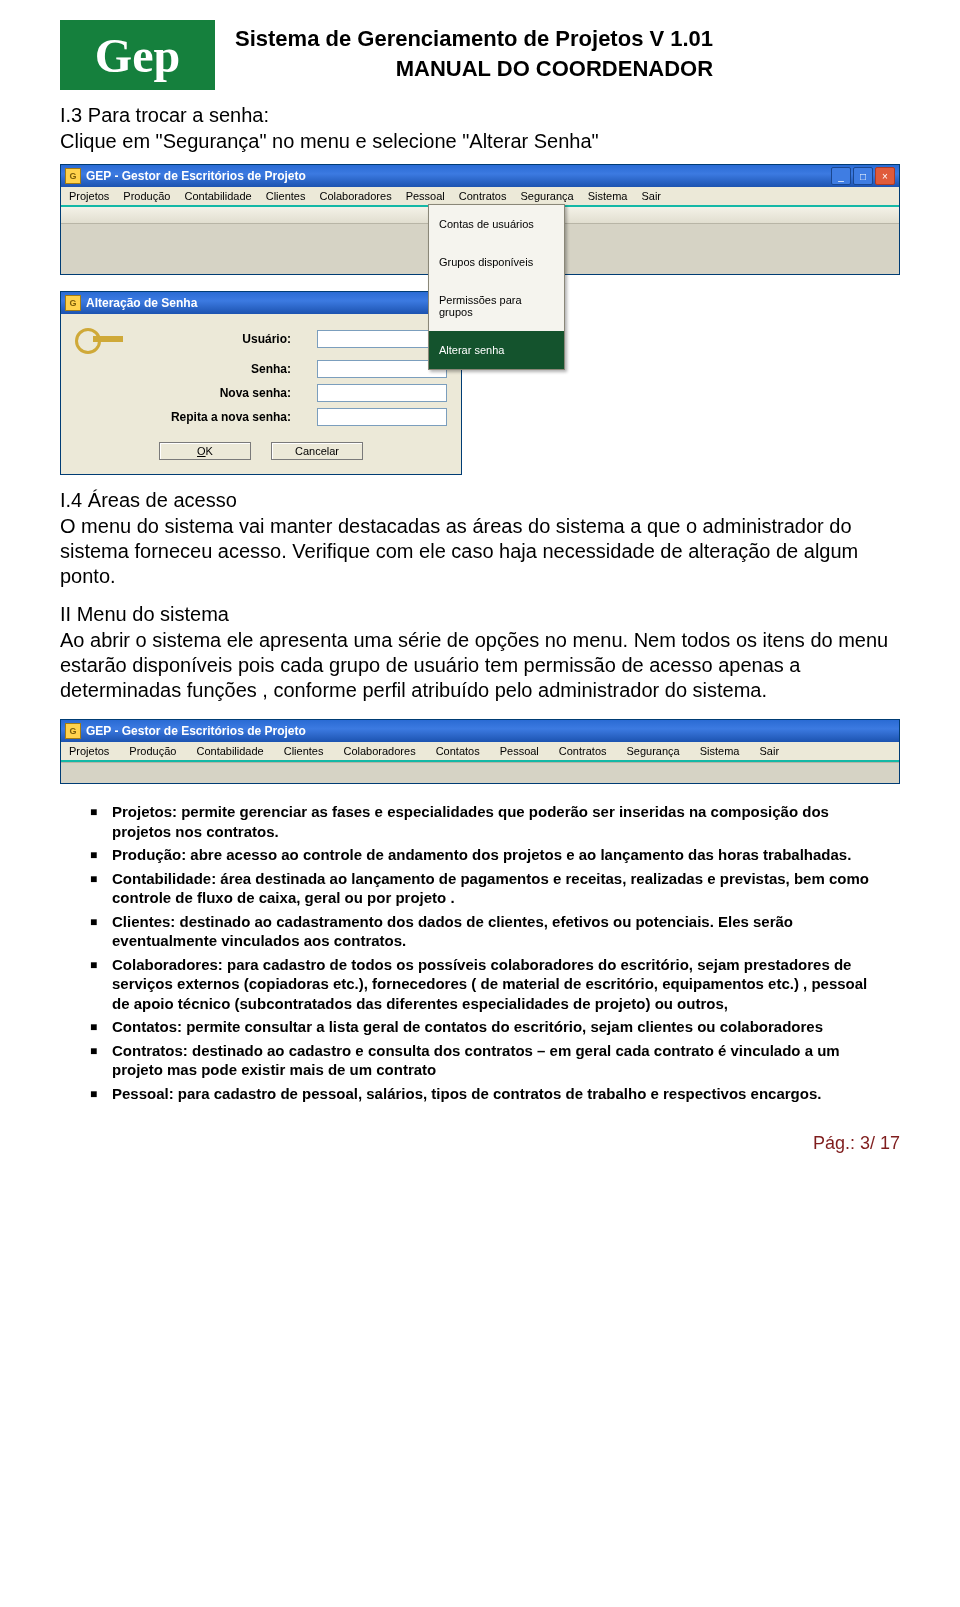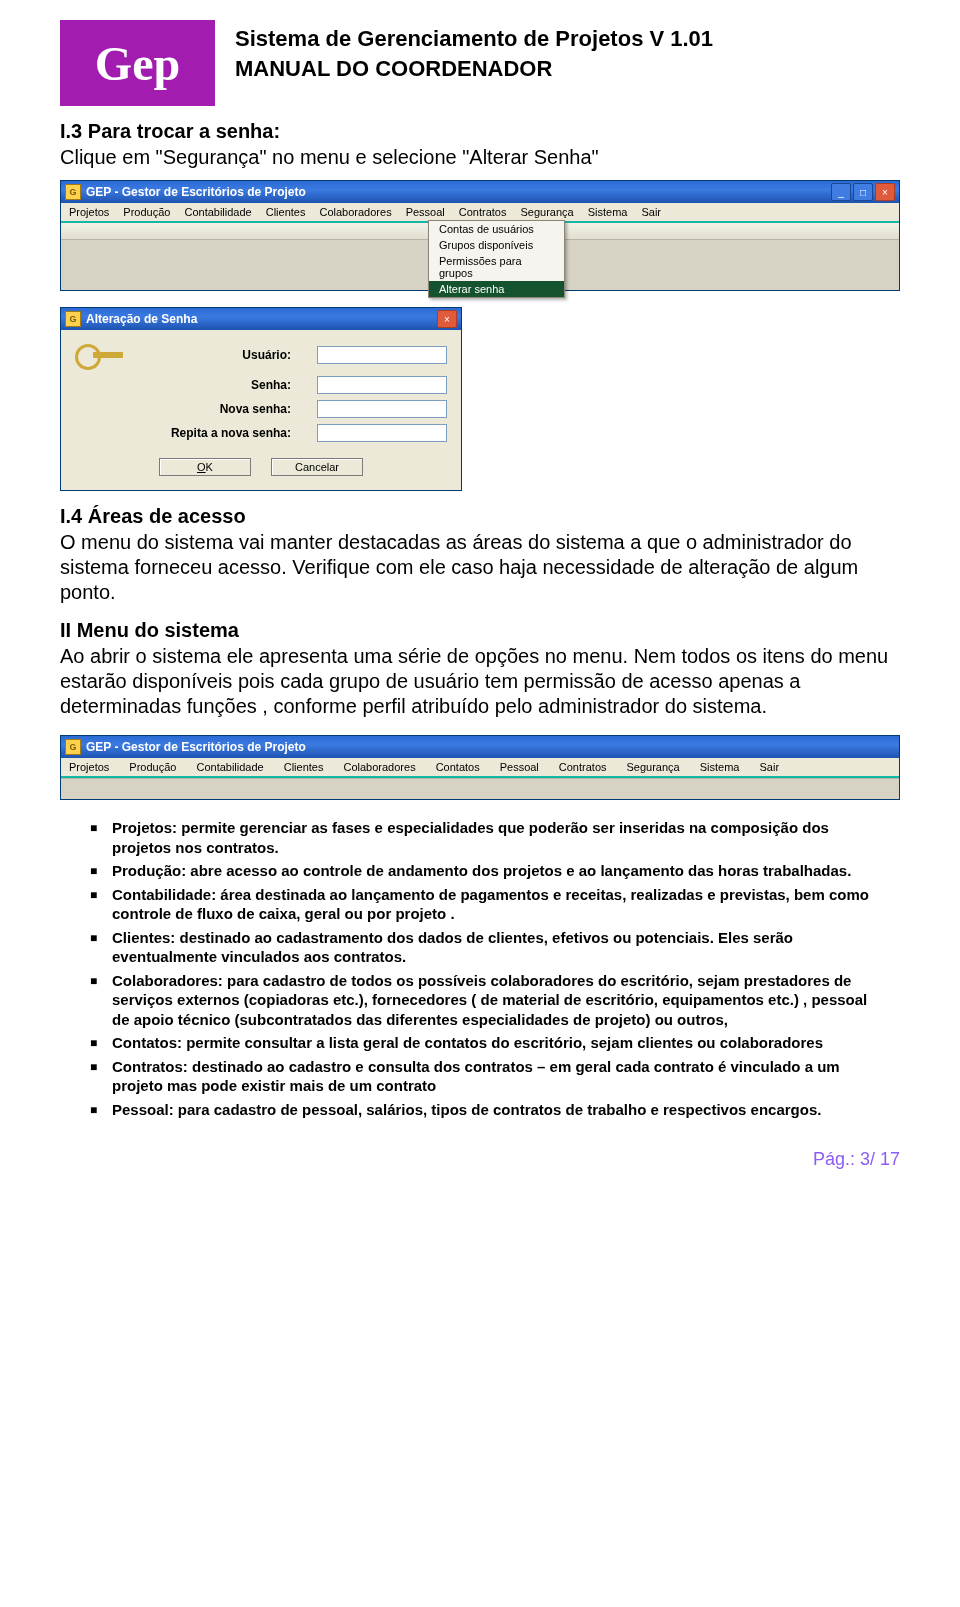--- a/index.html
+++ b/index.html
@@ -15,39 +15,40 @@
     box-sizing: border-box;
   }
   .header-row {
     display: flex;
     align-items: flex-start;
     gap: 20px;
     margin-bottom: 8px;
   }
   .logo {
     width: 155px;
-    height: 86px;
-    background: #a21caf;
+    height: 70px;
+    background: #15803d;
     color: #fff;
     font-size: 48px;
     font-weight: bold;
     display: flex;
     align-items: center;
     justify-content: center;
     flex: 0 0 auto;
     font-family: Georgia, serif;
   }
   .header-text {
     font-weight: bold;
     font-size: 22px;
     line-height: 1.35;
     padding-top: 4px;
+    text-align: right;
   }
   .section-title {
-    font-weight: bold;
+    font-weight: normal;
     font-size: 20px;
     margin: 14px 0 2px 0;
   }
   .para {
     font-size: 20px;
     line-height: 1.25;
     margin: 0 0 10px 0;
   }
   
   .shot-area {
@@ -118,21 +119,21 @@
     top: 40px;
     left: 368px;
     width: 135px;
     background: #f5f4ee;
     border: 1px solid #8a8778;
     box-shadow: 2px 2px 3px rgba(0,0,0,0.3);
     font-size: 11px;
     color: #000;
   }
   .dropdown .dd-item {
-    padding: 2px 10px;
+    padding: 13px 10px;
   }
   .dropdown .dd-item.sel {
     background: #14532d;
     color: #fff;
   }
   .two-col {
     display: flex;
     gap: 16px;
     align-items: flex-start;
     margin: 10px 0 14px 0;
@@ -221,21 +222,21 @@
   ul.bullets > li::before {
     content: "■";
     position: absolute;
     left: 0;
     top: 3px;
     font-size: 12px;
   }
   .footer {
     margin-top: 30px;
     text-align: right;
-    color: #8b5cf6;
+    color: #7f1d1d;
     font-size: 18px;
     padding-right: 0;
   }
 </style>
 </head>
 <body>
 
 <div class="page">
 
   <div class="header-row">

